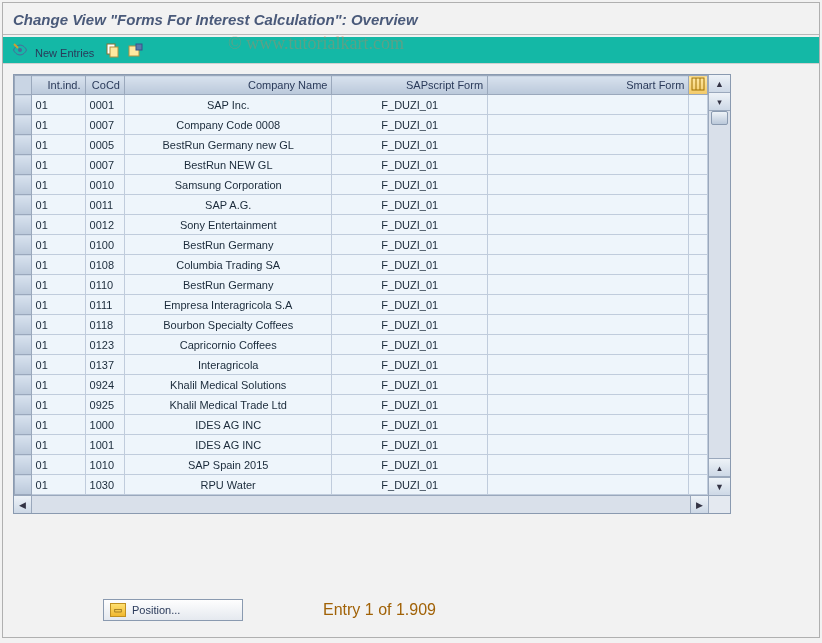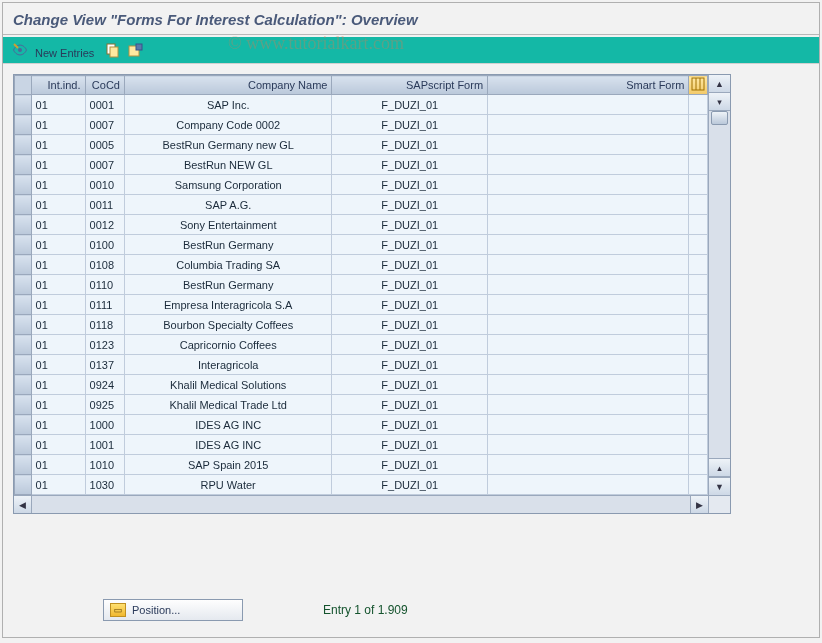--- a/index.html
+++ b/index.html
@@ -194,22 +194,22 @@
       min-width: 140px;
     }
     .position-btn .yicon {
       width: 16px; height: 14px;
       background: linear-gradient(to bottom, #ffe070, #f0b830);
       border: 1px solid #c09020;
       display:flex;align-items:center;justify-content:center;
       font-size:9px;color:#604000;
     }
     .entry-text {
-      font-size: 12px;
-      color: #14532d;
+      font-size: 16px;
+      color: #a16207;
     }
     .outer-frame {
       border: 1px solid #b0b0b0;
       margin: 2px;
       height: 636px;
       background: #f2f2f2;
       position: relative;
     }
   </style>
 </head>
@@ -272,21 +272,21 @@
                 <td class="col-cocd">0001</td>
                 <td class="col-name">SAP Inc.</td>
                 <td class="col-sap">F_DUZI_01</td>
                 <td class="col-smart"></td>
                 <td class="col-smart" style="width:18px"></td>
               </tr>
               <tr>
                 <td class="col-sel"></td>
                 <td class="col-int">01</td>
                 <td class="col-cocd">0007</td>
-                <td class="col-name">Company Code 0002</td>
+                <td class="col-name">Company Code 0008</td>
                 <td class="col-sap">F_DUZI_01</td>
                 <td class="col-smart"></td>
                 <td class="col-smart" style="width:18px"></td>
               </tr>
               <tr>
                 <td class="col-sel"></td>
                 <td class="col-int">01</td>
                 <td class="col-cocd">0005</td>
                 <td class="col-name">BestRun Germany new GL</td>
                 <td class="col-sap">F_DUZI_01</td>

